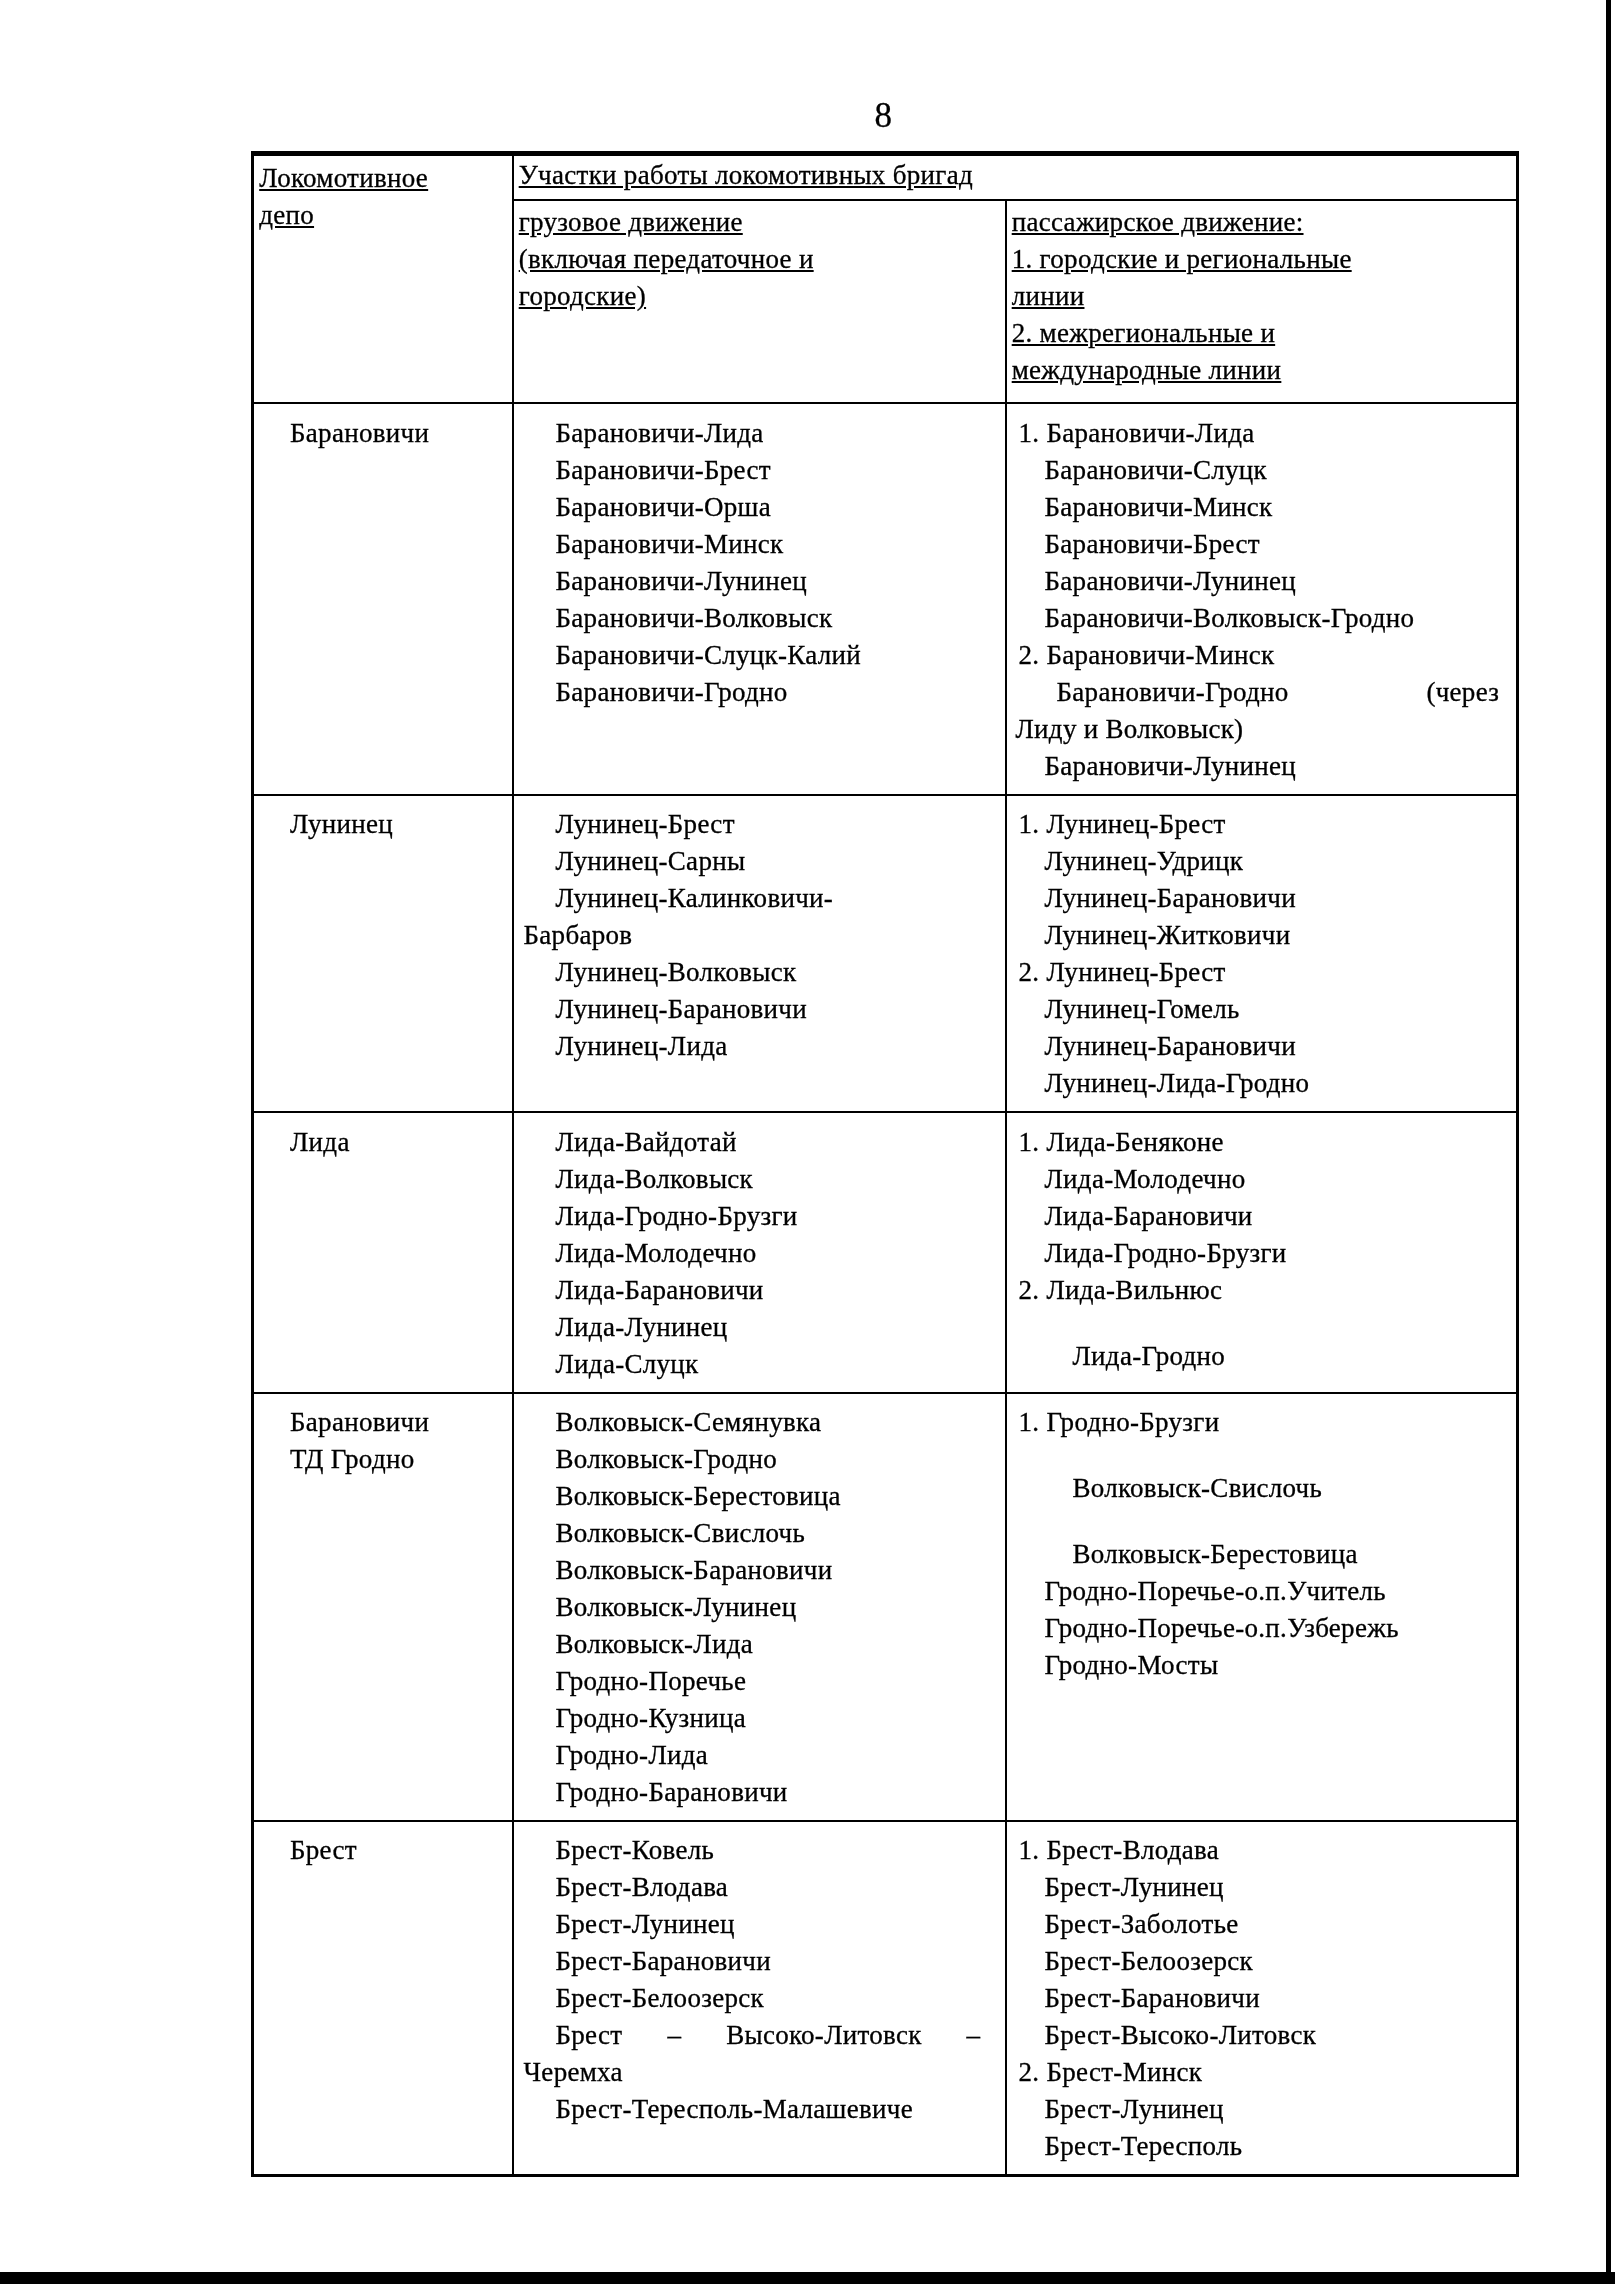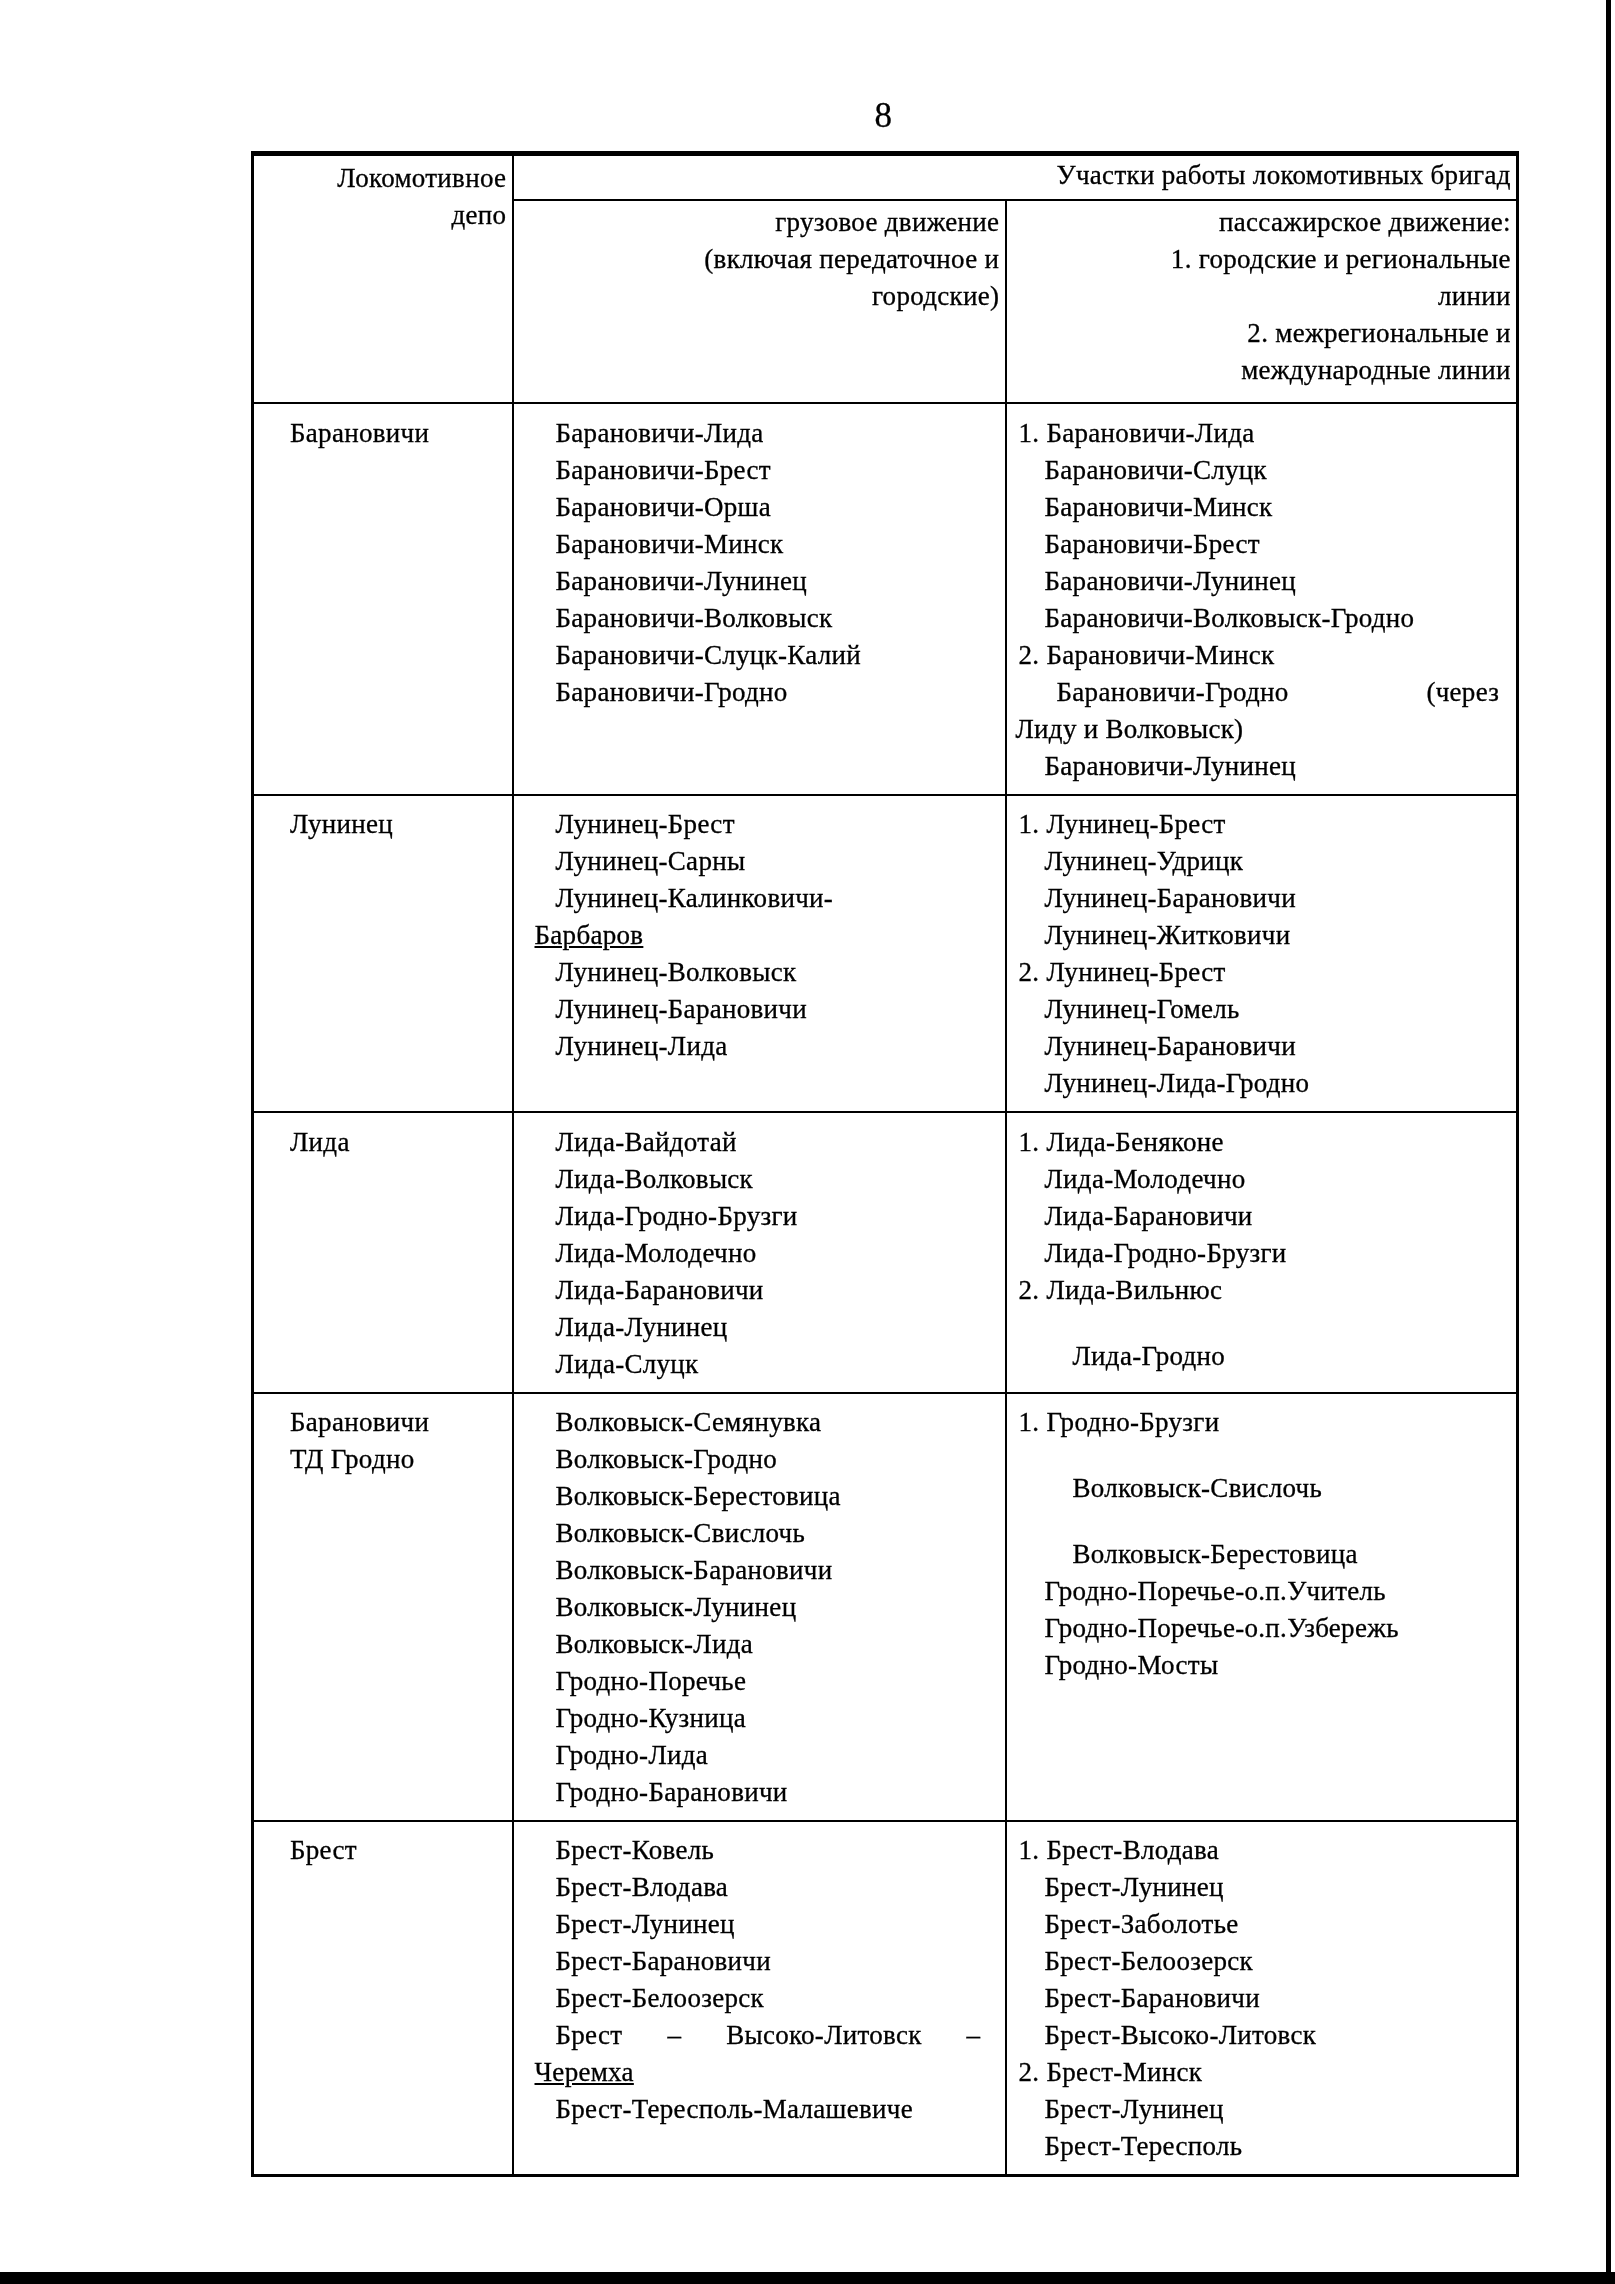--- a/index.html
+++ b/index.html
@@ -20,29 +20,29 @@
   .doc-table{
     position:absolute;top:151px;left:251px;width:1265px;
     border-collapse:collapse;table-layout:fixed;
     font-size:27px;line-height:37px;
   }
   .doc-table col.c1{width:260px;}
   .doc-table col.c2{width:493px;}
   .doc-table col.c3{width:512px;}
   .doc-table{border:3.9px solid #000;border-top:5.2px solid #000;}
   .doc-table td{border:2.6px solid #000;vertical-align:top;overflow:hidden;}
-  .hcell{text-align:right;vertical-align:middle;padding:3.9px 5.2px;}
+  .hcell{text-align:left;vertical-align:middle;padding:3.9px 5.2px;text-decoration:underline;}
   tr.h1 td.title{height:40px;padding:1.3px 5.2px;}
   tr.h2 td{height:194px;}
   .bodycell{padding:10.4px 7.8px 9px 0;}
   .depot{padding:10.4px 5.2px 9px 36px;}
   .line{white-space:nowrap;}
   .depot .line{margin-left:0;}
   .freight .line{margin-left:42px;}
-  .freight .out{margin-left:21px;text-decoration:underline;}
+  .freight .out{margin-left:10px;}
   .freight .split{display:flex;justify-content:space-between;margin-left:42px;margin-right:16.3px;}
   .passenger .line{margin-left:38px;}
   .passenger .num{margin-left:12px;}
   .passenger .item2{margin-left:66px;margin-top:29px;}
   .passenger .out{margin-left:9px;}
   .passenger .split{display:flex;justify-content:space-between;margin-left:50px;margin-right:9px;}
   .artifact-right{
     position:absolute;top:0;left:1606px;width:5.2px;height:2284px;background:#000;
   }
   .artifact-bottom{

